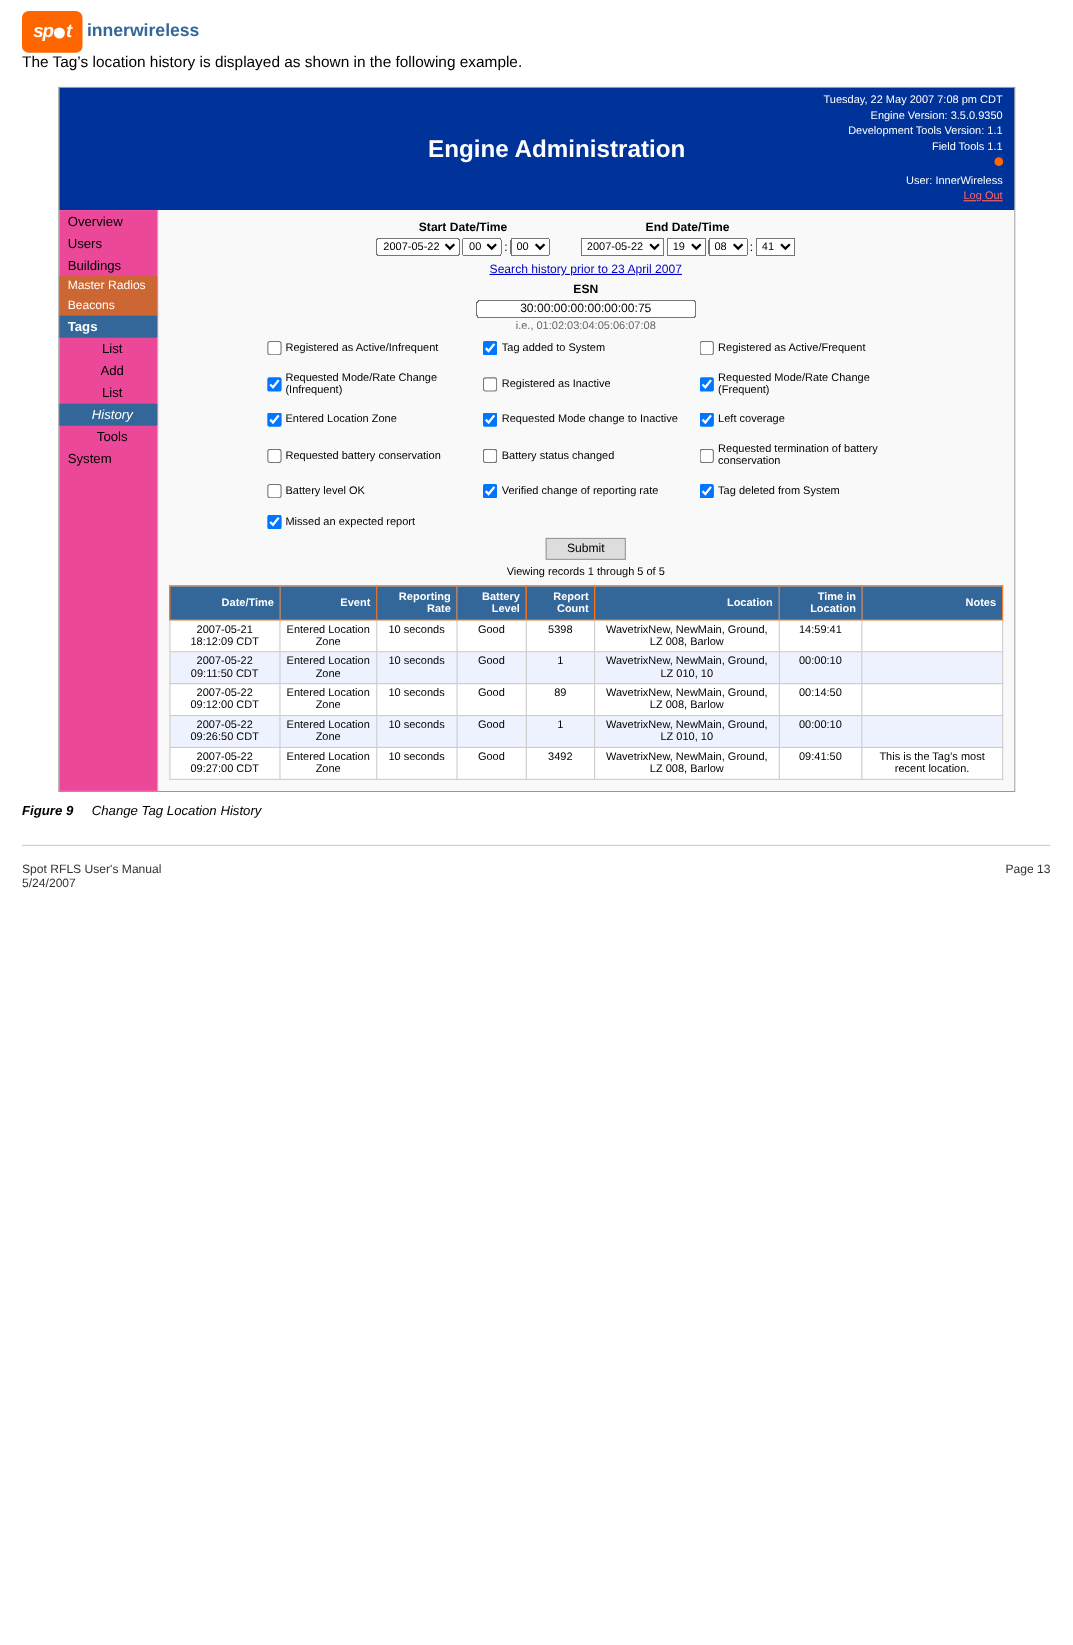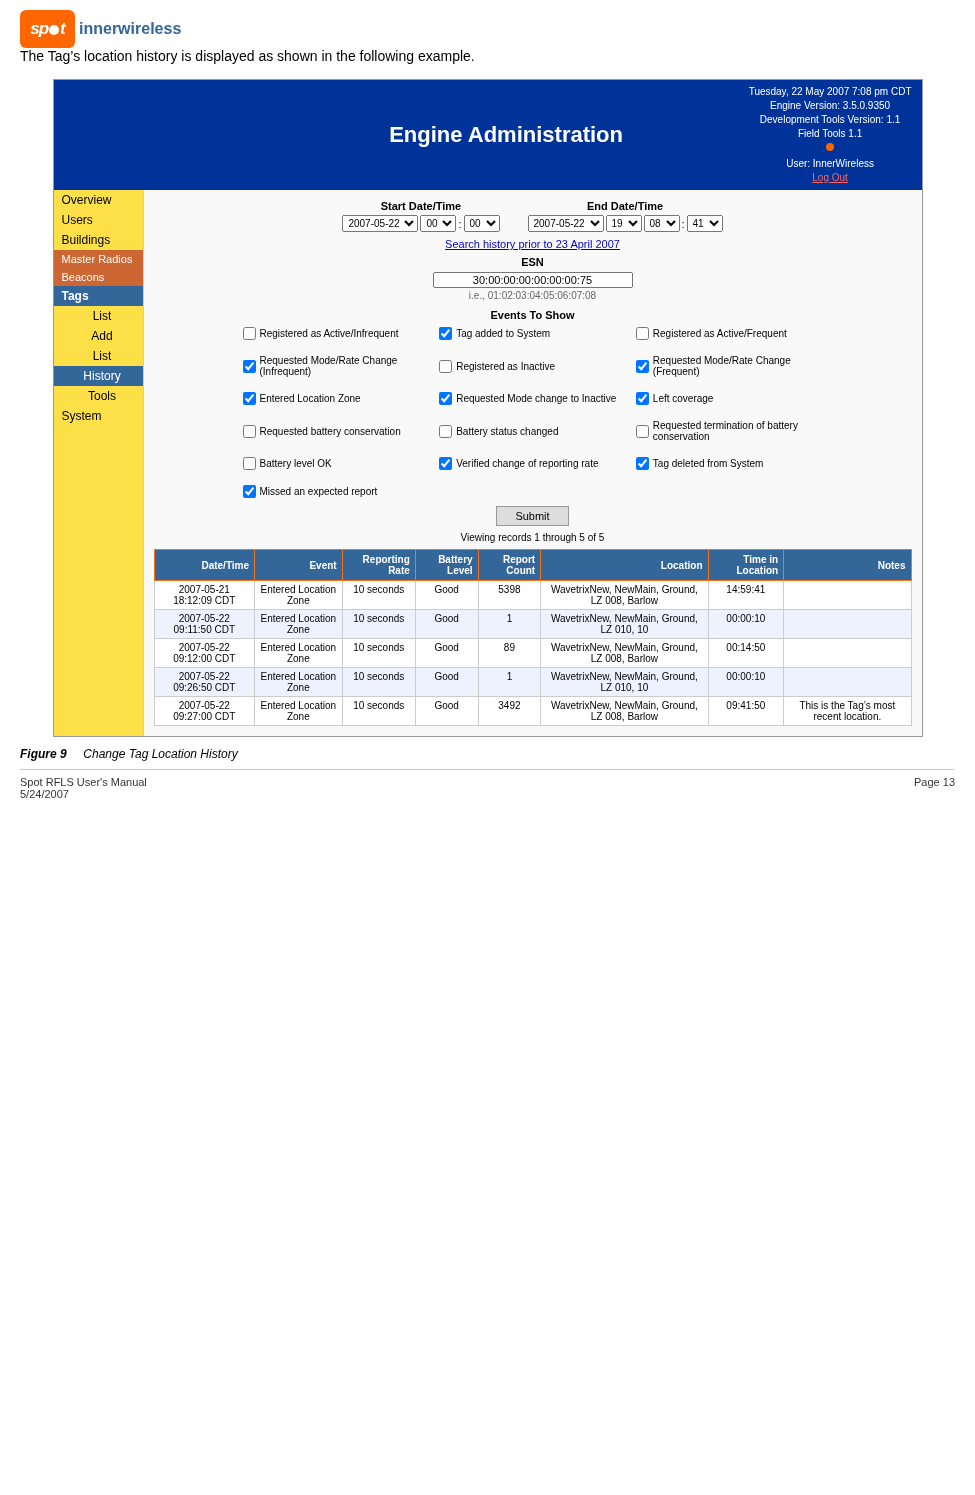--- a/index.html
+++ b/index.html
@@ -7,32 +7,32 @@
 
     .page-wrapper { padding: 10px 20px; }
 
     .intro-text { font-size: 14px; margin-bottom: 15px; }
 
     .app-container { border: 1px solid #999; width: 870px; margin: 0 auto; }
 
     
     .app-header { background: #003399; color: #fff; padding: 5px 10px; display: flex; justify-content: space-between; align-items: center; }
     .app-header-title { font-size: 22px; font-weight: bold; text-align: center; flex: 1; }
-    .app-header-info { font-size: 10px; text-align: center; line-height: 1.4; }
+    .app-header-info { font-size: 10px; text-align: right; line-height: 1.4; }
     .app-header-info .logout { color: #ff6666; text-decoration: underline; cursor: pointer; }
 
     
     .app-body { display: flex; }
 
     
-    .sidebar { width: 90px; background: #fde047; border-right: 1px solid #ccc; }
+    .sidebar { width: 90px; background: #ec4899; border-right: 1px solid #ccc; }
     .sidebar-item { padding: 3px 8px; font-size: 12px; cursor: pointer; }
     .sidebar-item.section-header { background: #336699; color: #fff; font-weight: bold; padding: 3px 8px; }
     .sidebar-item.sub-item { padding: 3px 8px 3px 16px; text-align: center; }
-    .sidebar-item.active { background: #336699; color: #fff; }
+    .sidebar-item.active { background: #336699; color: #fff; font-style: italic; }
 
     
     .main-content { flex: 1; padding: 10px; background: #f9f9f9; font-size: 11px; }
 
     .date-time-row { display: flex; justify-content: center; gap: 28px; margin-bottom: 6px; }
     .dt-label { font-weight: bold; font-size: 11px; text-align: center; margin-bottom: 3px; }
     .dt-selects { display: flex; align-items: center; gap: 2px; }
     select { font-size: 10px; padding: 1px; }
 
     .search-prior { text-align: center; font-size: 11px; color: #0000cc; text-decoration: underline; margin-bottom: 6px; cursor: pointer; }
@@ -55,21 +55,21 @@
     
     .data-table { width: 100%; border-collapse: collapse; font-size: 10px; }
     .data-table th { background: #336699; color: #fff; padding: 4px 5px; text-align: right; border: 1px solid #f97316; }
     .data-table td { padding: 3px 5px; border: 1px solid #ccc; text-align: center; vertical-align: top; }
     .data-table tr:nth-child(even) td { background: #eef2ff; }
     .data-table tr:nth-child(odd) td { background: #fff; }
 
     .figure-caption { margin-top: 10px; font-size: 12px; font-style: italic; }
     .figure-label { font-weight: bold; }
 
-    .page-footer { display: flex; justify-content: space-between; margin-top: 8px; border-top: 1px solid #ccc; padding-top: 6px; font-size: 11px; color: #333; }
+    .page-footer { display: flex; justify-content: space-between; margin-top: 24px; border-top: 1px solid #ccc; padding-top: 16px; font-size: 11px; color: #333; }
 
     
     .logo-container { display: flex; align-items: center; gap: 6px; }
 
     .header-dot { width: 8px; height: 8px; background: #ff6600; border-radius: 50%; display: inline-block; margin-bottom: 2px; }
   </style>
 </head>
 <body>
 
 <div class="page-wrapper">
@@ -159,21 +159,20 @@
             </div>
           </div>
         </div>
 
         <div class="search-prior">Search history prior to 23 April 2007</div>
 
         <div class="esn-label">ESN</div>
         <input class="esn-input" type="text" value="30:00:00:00:00:00:00:75" style="">
         <div class="esn-hint">i.e., 01:02:03:04:05:06:07:08</div>
 
-        <div class="events-label">Events To Show</div>
 
         <div class="events-grid">
 
           <div class="event-row">
             <input type="checkbox" style="">
             <span>Registered as Active/Infrequent</span>
           </div>
           <div class="event-row">
             <input type="checkbox" checked="" style="">
             <span>Tag added to System</span>

